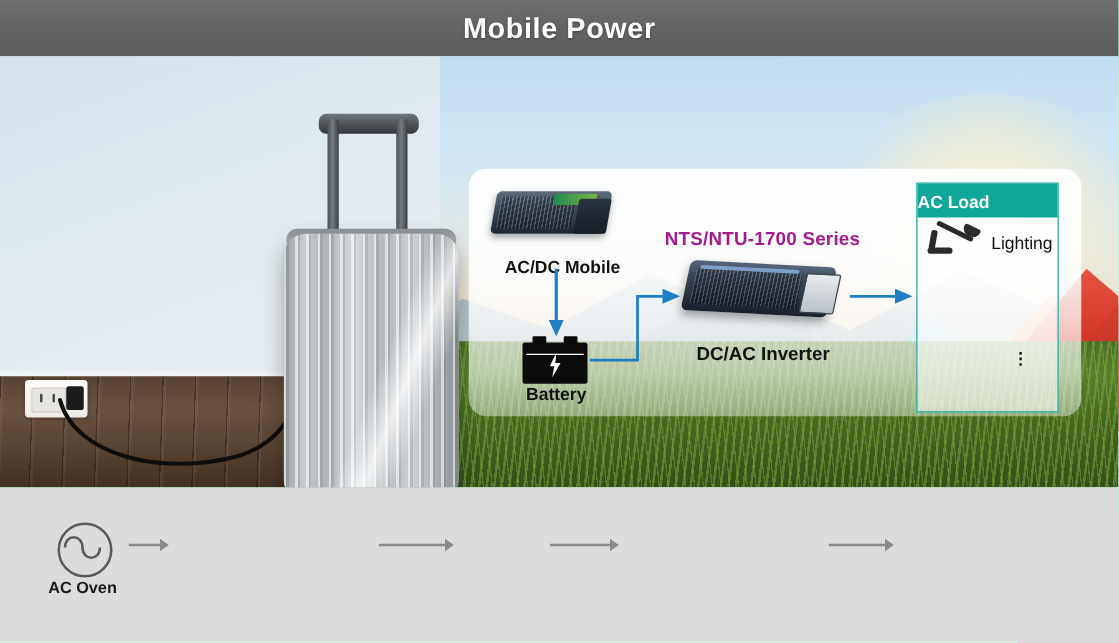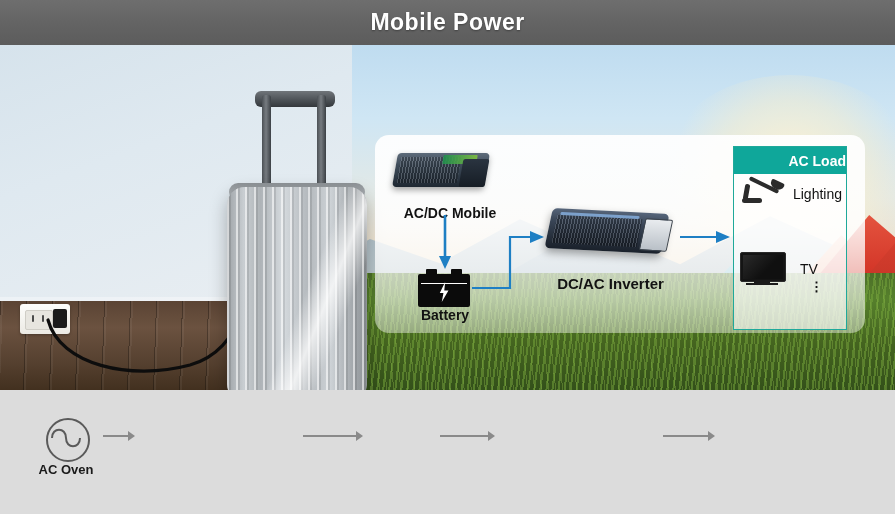--- a/index.html
+++ b/index.html
@@ -126,21 +126,21 @@
   .bat-line{position:absolute;left:3px;top:9px;width:46px;height:1px;background:#fff;}
   .bolt{position:absolute;width:14px;height:20px;background:#fff;
     clip-path:polygon(58% 0,20% 55%,46% 55%,34% 100%,82% 42%,52% 42%);}
   .lbl-battery{position:absolute;left:405px;top:262px;width:80px;text-align:center;
     font-size:14px;font-weight:bold;color:#111;}
 
   
   .acload{position:absolute;left:733px;top:101px;width:112px;height:182px;
     background:rgba(255,255,255,.55);border:1px solid #1fa99a;}
   .acload-hd{position:absolute;left:0;top:0;width:112px;height:27px;background:#0fa79a;
-    display:flex;align-items:center;justify-content:flex-end;}
+    display:flex;align-items:center;justify-content:flex-start;}
   .acload-hd span{color:#fff;font-size:14px;font-weight:bold;}
   .ac-row{position:absolute;display:flex;align-items:center;}
   .ac-lbl{font-size:14px;font-weight:normal;color:#111;}
 
   
   .lamp-arm{position:absolute;left:6px;top:2px;width:32px;height:4px;background:#2b2b2b;
     transform:rotate(26deg);border-radius:2px;}
   .lamp-arm2{position:absolute;left:2px;top:3px;width:5px;height:16px;background:#2b2b2b;
     transform:rotate(10deg);border-radius:2px;}
   .lamp-head{position:absolute;left:28px;top:0px;width:14px;height:8px;background:#2b2b2b;
@@ -248,20 +248,21 @@
     <div class="bat">
       <div class="bat-cap" style="left:8px;"></div>
       <div class="bat-cap" style="left:33px;"></div>
       <div class="bat-box">
         <div class="bat-line"></div>
         <div class="bolt" style="left:19px;top:8px;"></div>
       </div>
     </div>
     <div class="lbl-battery">Battery</div>
 
+    <div class="lbl-series">NTS/NTU-1700 Series</div>
     <div class="dev-inverter">
       <div class="inv-body"></div>
       <div class="inv-fins"></div>
       <div class="inv-stripe"></div>
       <div class="inv-face"></div>
     </div>
     <div class="lbl-inverter">DC/AC Inverter</div>
 
     <div class="acload">
       <div class="acload-hd">
@@ -272,30 +273,20 @@
         <div style="position:relative;width:46px;height:26px;">
           <div class="lamp-arm"></div>
           <div class="lamp-arm2"></div>
           <div class="lamp-head"></div>
           <div class="lamp-base"></div>
         </div>
         <div class="ac-lbl" style="margin-left:6px;">Lighting</div>
       </div>
 
 
-      <div class="ac-row" style="left:6px;top:105px;width:104px;height:34px;">
-        <div style="position:relative;width:48px;height:34px;">
-          <div class="tv-b">
-              <div class="tv-s"></div>
-            </div>
-          <div class="tv-f"></div>
-          <div class="tv-f2"></div>
-        </div>
-        <div class="ac-lbl" style="margin-left:12px;">TV</div>
-      </div>
     </div>
     <div class="dots">⋮</div>
   </div>
 
   <div class="flow">
 
     <div style="position:absolute;left:46px;top:28px;width:40px;height:40px;border-radius:50%;border:2px solid #5a5a5a;">
       <svg viewBox="0 0 40 40" style="position:absolute;left:-2px;top:-2px;width:40px;height:40px;">
         <path d="M6 20 C 6 9, 20 9, 20 20 C 20 31, 34 31, 34 20" stroke="#5a5a5a" stroke-width="2" fill="none"></path>
       </svg>

